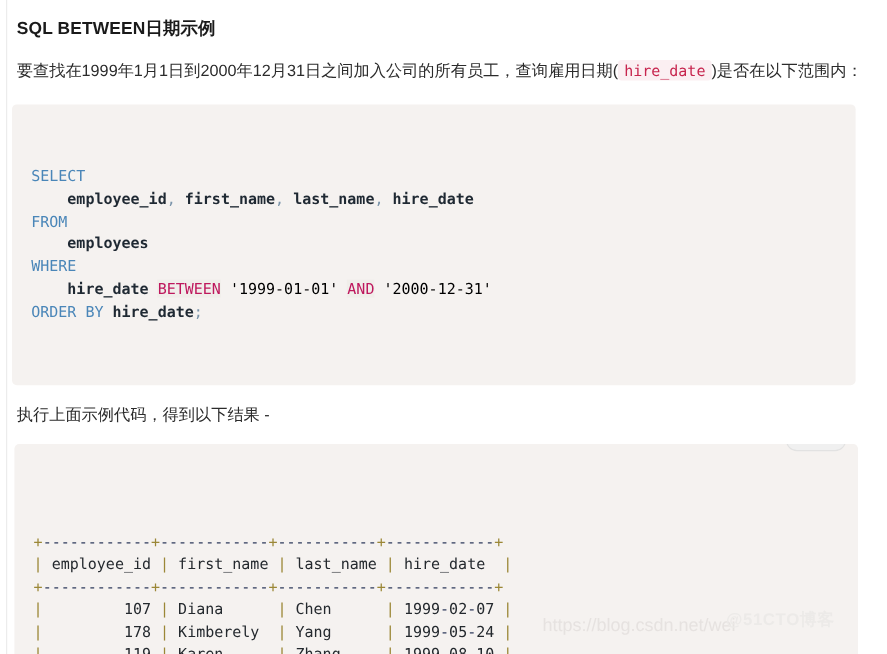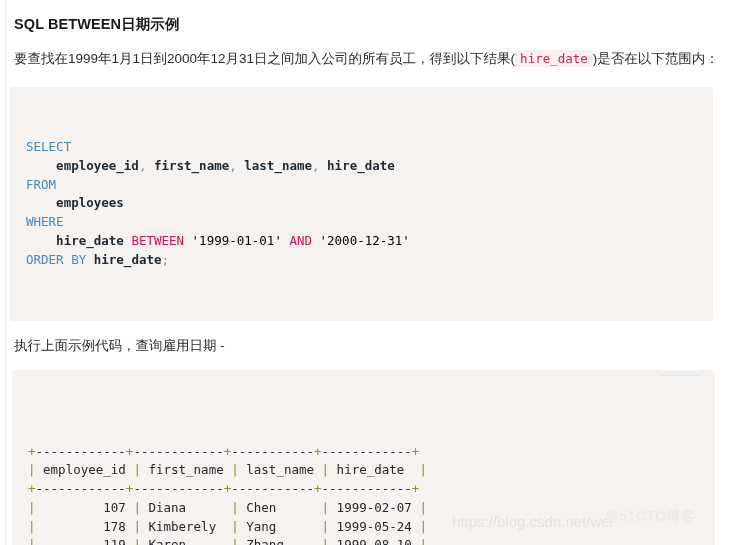--- a/index.html
+++ b/index.html
@@ -152,27 +152,27 @@
 <body>
 
 <div class="page">
 
   <div class="left-rule"></div>
 
   <div class="content">
 
     <h3 class="heading">SQL BETWEEN日期示例</h3>
 
-    <p class="para"><span>要查找在1999年1月1日到2000年12月31日之间加入公司的所有员工，得到以下结果(</span><code class="inline">hire_date</code><span>)是否在以下范围内：</span></p>
+    <p class="para"><span>要查找在1999年1月1日到2000年12月31日之间加入公司的所有员工，查询雇用日期(</span><code class="inline">hire_date</code><span>)是否在以下范围内：</span></p>
 
     <div class="codeblock sql">
       <div id="sql-lines"><div><span class="kw">SELECT</span></div><div><span>    </span><span class="ident">employee_id</span><span class="punct">, </span><span class="ident">first_name</span><span class="punct">, </span><span class="ident">last_name</span><span class="punct">, </span><span class="ident">hire_date</span></div><div><span class="kw">FROM</span></div><div><span>    </span><span class="ident">employees</span></div><div><span class="kw">WHERE</span></div><div><span>    </span><span class="ident">hire_date</span><span> </span><span class="kw2">BETWEEN</span><span> </span><span class="str">'1999-01-01'</span><span> </span><span class="kw2">AND</span><span> </span><span class="str">'2000-12-31'</span></div><div><span class="kw">ORDER BY</span><span> </span><span class="ident">hire_date</span><span class="semi">;</span></div></div>
     </div>
 
-    <p class="caption">执行上面示例代码，查询雇用日期 -</p>
+    <p class="caption">执行上面示例代码，得到以下结果 -</p>
 
     <div class="codeblock shell">
       <span class="lang-badge">Shell</span>
       <div id="shell-lines"><div><span class="bar">+</span><span class="dash">------------</span><span class="bar">+</span><span class="dash">------------</span><span class="bar">+</span><span class="dash">-----------</span><span class="bar">+</span><span class="dash">------------</span><span class="bar">+</span></div><div><span class="bar">|</span><span class="cell"> employee_id </span><span class="bar">|</span><span class="cell"> first_name </span><span class="bar">|</span><span class="cell"> last_name </span><span class="bar">|</span><span class="cell"> hire_date  </span><span class="bar">|</span></div><div><span class="bar">+</span><span class="dash">------------</span><span class="bar">+</span><span class="dash">------------</span><span class="bar">+</span><span class="dash">-----------</span><span class="bar">+</span><span class="dash">------------</span><span class="bar">+</span></div><div><span class="bar">|</span><span class="cell">         107 </span><span class="bar">|</span><span class="cell"> Diana      </span><span class="bar">|</span><span class="cell"> Chen      </span><span class="bar">|</span><span class="cell"> 1999</span><span class="dash">-</span><span class="cell">02</span><span class="dash">-</span><span class="cell">07 </span><span class="bar">|</span></div><div><span class="bar">|</span><span class="cell">         178 </span><span class="bar">|</span><span class="cell"> Kimberely  </span><span class="bar">|</span><span class="cell"> Yang      </span><span class="bar">|</span><span class="cell"> 1999</span><span class="dash">-</span><span class="cell">05</span><span class="dash">-</span><span class="cell">24 </span><span class="bar">|</span></div><div><span class="bar">|</span><span class="cell">         119 </span><span class="bar">|</span><span class="cell"> Karen      </span><span class="bar">|</span><span class="cell"> Zhang     </span><span class="bar">|</span><span class="cell"> 1999</span><span class="dash">-</span><span class="cell">08</span><span class="dash">-</span><span class="cell">10 </span><span class="bar">|</span></div></div>
     </div>
 
   </div>
 
   <div class="wm wm-url">https://blog.csdn.net/wei</div>
   <div class="wm wm-cto">@51CTO博客</div>

